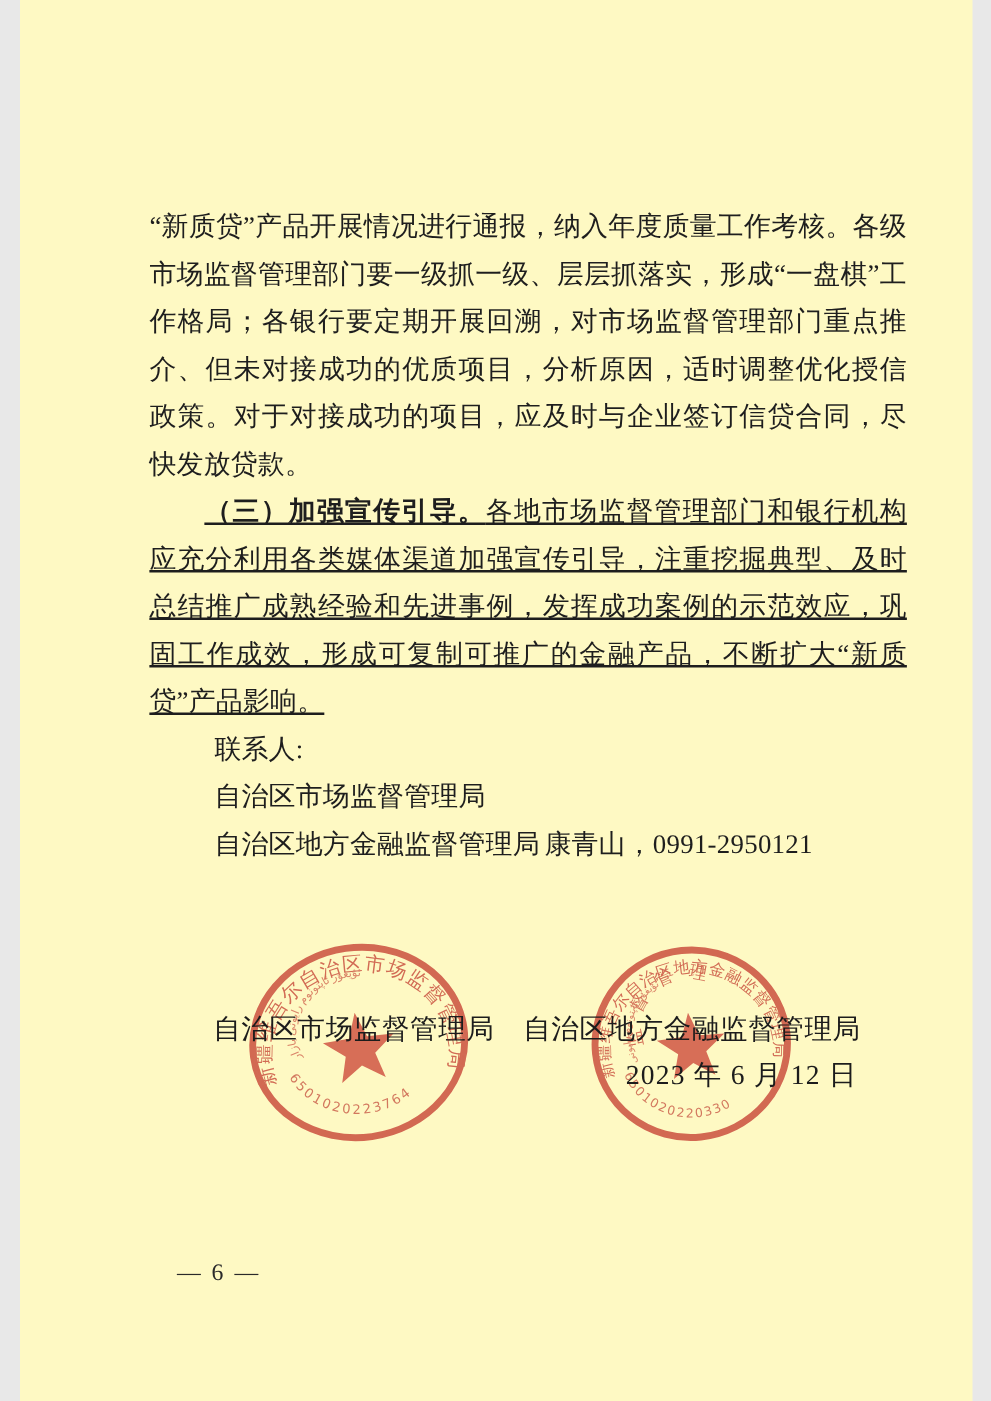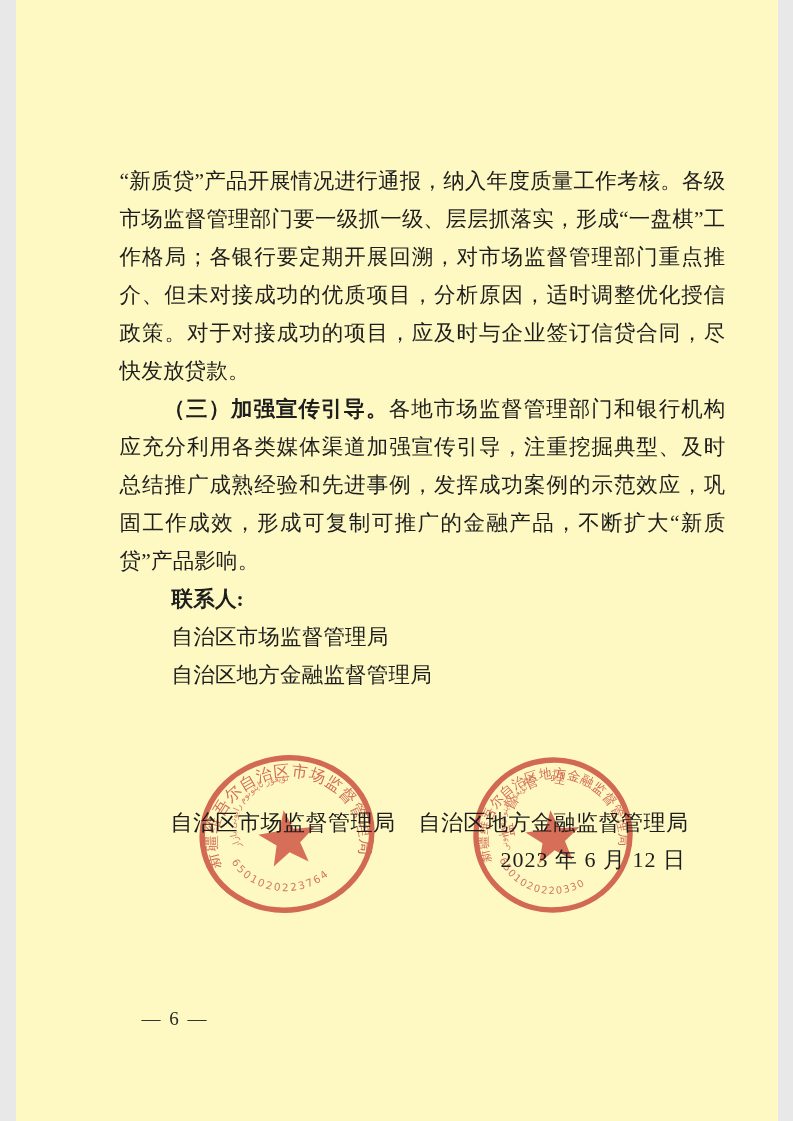--- a/index.html
+++ b/index.html
@@ -11,23 +11,23 @@
     font-family:"Liberation Serif","DejaVu Serif",serif;
     color:#1e1e1e;
     overflow:hidden;
   }
   .body-text {
     position:absolute; left:104px; top:162px; width:606px;
     font-size:21.5px; line-height:38px;
     text-align:justify; letter-spacing:0.2px;
   }
   .body-text p { margin:0; }
-  .para-indent { text-indent:44px; }
+  .para-indent { text-indent:44px;text-decoration:underline; }
   .section-heading { font-weight:bold; }
-  .contact-label { padding-left:52px;font-weight:bold; }
+  .contact-label { padding-left:52px; }
   .contact-row { display:flex; padding-left:52px; }
   .contact-org { width:264px; flex:0 0 auto; }
   .contact-person { flex:1; }
 
   .seal {
     position:absolute;
     mix-blend-mode:multiply;
     opacity:0.92;
   }
   .seal-left  { left:176px; top:748px; transform:rotate(-8deg); }
@@ -51,20 +51,21 @@
 
   <div class="body-text">
     <p>“新质贷”产品开展情况进行通报，纳入年度质量工作考核。各级市场监督管理部门要一级抓一级、层层抓落实，形成“一盘棋”工作格局；各银行要定期开展回溯，对市场监督管理部门重点推介、但未对接成功的优质项目，分析原因，适时调整优化授信政策。对于对接成功的项目，应及时与企业签订信贷合同，尽快发放贷款。</p>
     <p class="para-indent"><span class="section-heading">（三）加强宣传引导。</span><span>各地市场监督管理部门和银行机构应充分利用各类媒体渠道加强宣传引导，注重挖掘典型、及时总结推广成熟经验和先进事例，发挥成功案例的示范效应，巩固工作成效，形成可复制可推广的金融产品，不断扩大“新质贷”产品影响。</span></p>
     <div class="contact-label">联系人:</div>
     <div class="contact-row">
       <span class="contact-org">自治区市场监督管理局</span>
     </div>
     <div class="contact-row">
       <span class="contact-org">自治区地方金融监督管理局</span>
+      <span class="contact-person">康青山，0991-2950121</span>
     </div>
   </div>
 
   <svg class="seal seal-left" width="190" height="172" viewBox="0 0 190 172">
     <defs>
       <path id="arcL-outer" d="M 25,110 A 72,66 0 1 1 165,110" fill="none"></path>
       <path id="arcL-uy" d="M 48,92 A 50,44 0 1 1 142,92" fill="none"></path>
       <path id="arcL-code" d="M 36,106 A 63,57 0 0 0 154,106" fill="none"></path>
     </defs>
     <ellipse cx="95" cy="86" rx="85" ry="76" fill="none" stroke="#d05e5e" stroke-width="5.5"></ellipse>

